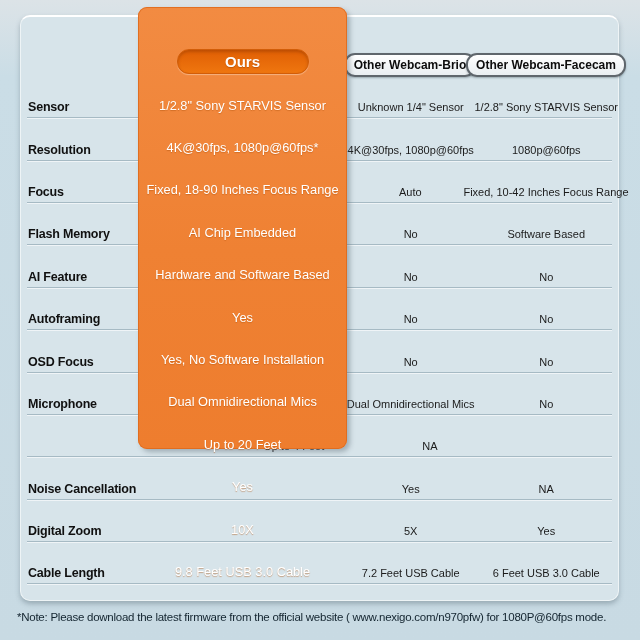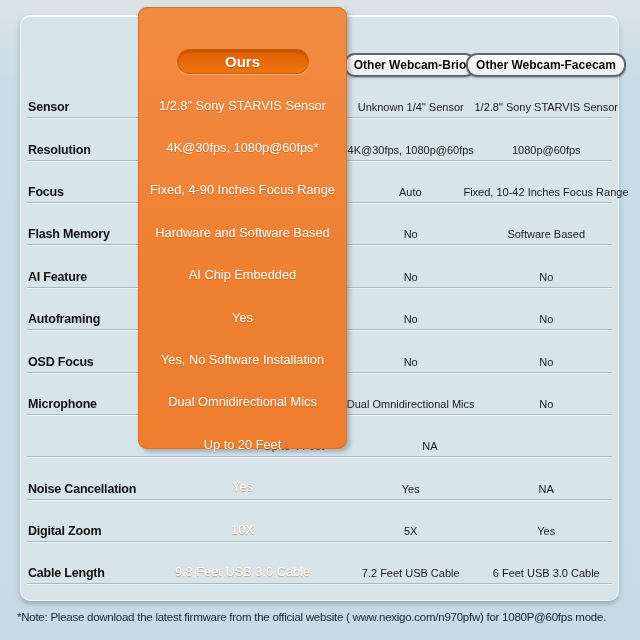--- a/index.html
+++ b/index.html
@@ -173,23 +173,23 @@
       </div>
   </div>
 
   <div class="ours-overlay">
     <div class="ours-hdr">
       <div class="ours-pill">Ours</div>
     </div>
     <div id="ours-cells">
         <div class="ours-cell">1/2.8" Sony STARVIS Sensor</div>
         <div class="ours-cell">4K@30fps, 1080p@60fps*</div>
-        <div class="ours-cell">Fixed, 4-90 Inches Focus Range</div>
+        <div class="ours-cell">Fixed, 18-90 Inches Focus Range</div>
+        <div class="ours-cell">AI Chip Embedded</div>
         <div class="ours-cell">Hardware and Software Based</div>
-        <div class="ours-cell">AI Chip Embedded</div>
         <div class="ours-cell">Yes</div>
         <div class="ours-cell">Yes, No Software Installation</div>
         <div class="ours-cell">Dual Omnidirectional Mics</div>
         <div class="ours-cell">Up to 20 Feet</div>
         <div class="ours-cell">Yes</div>
         <div class="ours-cell">10X</div>
         <div class="ours-cell">9.8 Feet USB 3.0 Cable</div>
       </div>
   </div>
 

